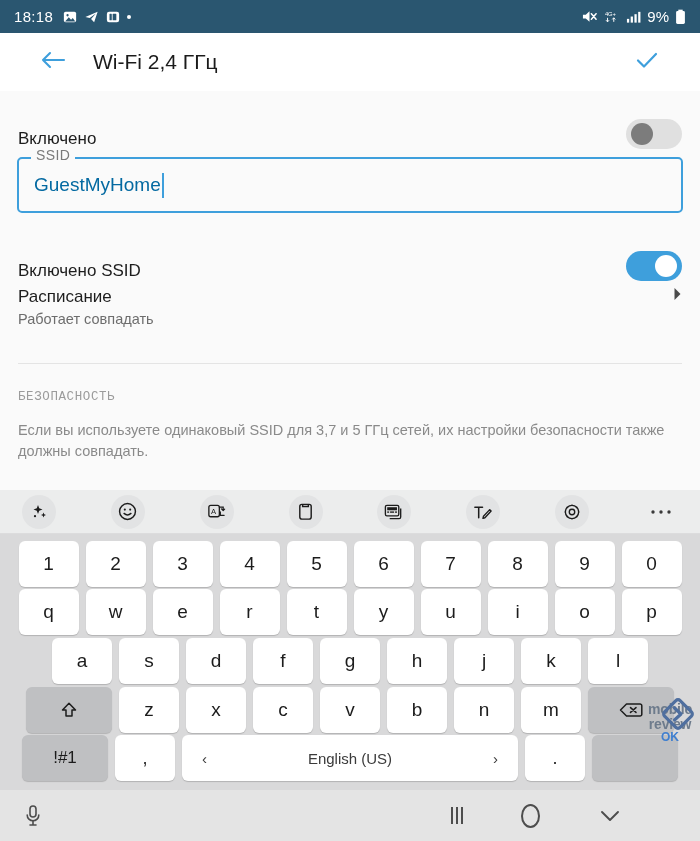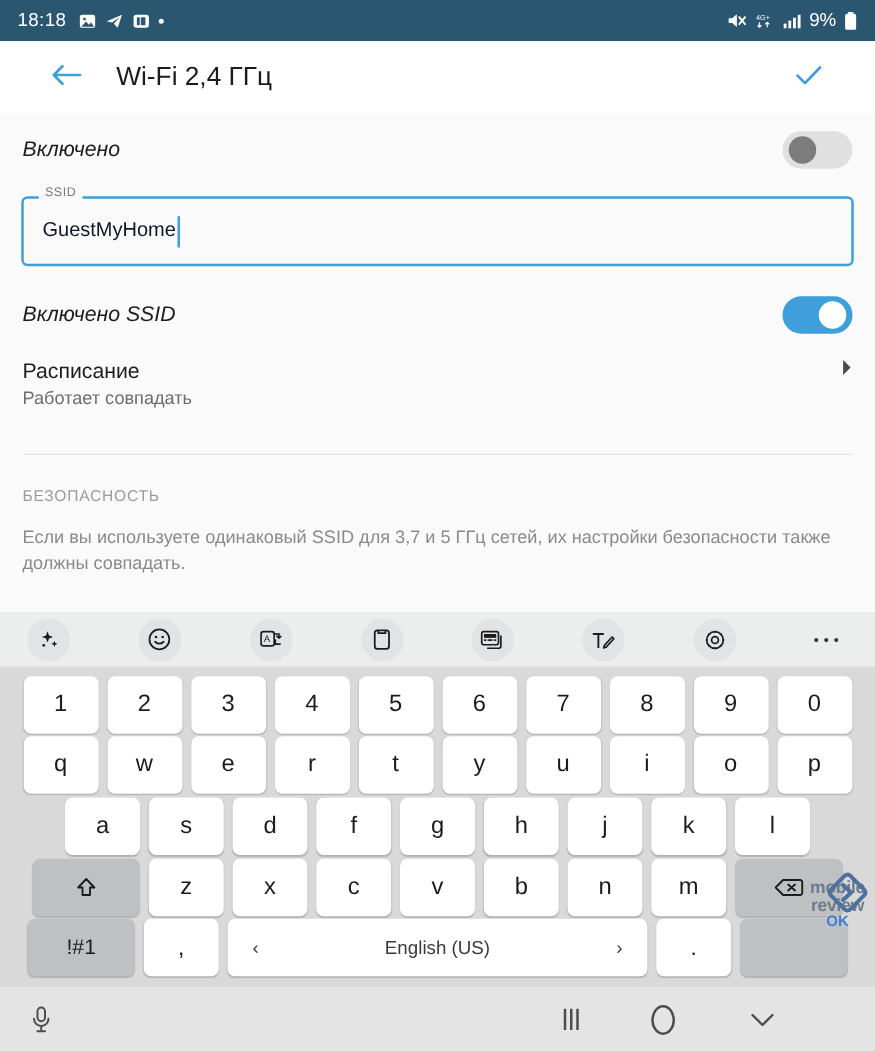--- a/index.html
+++ b/index.html
@@ -65,25 +65,24 @@
   .content {
     flex: 0 0 auto;
     background: #fafafa;
     padding: 0 16px;
     box-sizing: border-box;
     height: 399px;
     position: relative;
   }
   .row {
     display: flex;
-    align-items: center;
+    align-items: flex-end;
     min-height: 58px;
     padding: 0 2px;
     box-sizing: border-box;
-    font-style: italic;
   }
   .row-label {
     font-size: 17px;
     color: #1d1d1d;
   }
   .row-spacer { flex: 1 1 auto; }
 
   
   .toggle {
     width: 56px;
@@ -118,34 +117,34 @@
     border-radius: 5px;
     box-sizing: border-box;
     background: #fafafa;
   }
   .field-legend {
     position: absolute;
     top: -8px;
     left: 14px;
     background: #fafafa;
     padding: 0 5px;
-    font-size: 10px;
+    font-size: 14px;
     color: #7a7a7a;
     letter-spacing: .4px;
     line-height: 12px;
   }
   .field-value {
     position: absolute;
     left: 17px;
     top: 0;
     bottom: 0;
     display: flex;
     align-items: center;
-    font-size: 16px;
-    color: #0f172a;
+    font-size: 19px;
+    color: #0369a1;
   }
   .caret {
     display: inline-block;
     width: 2px;
     height: 25px;
     background: #3e9fdc;
     margin-left: 1px;
   }
 
   
@@ -166,20 +165,21 @@
     height: 1px;
     background: #e4e4e4;
     margin: 18px 2px 0 2px;
   }
 
   .section-head {
     font-size: 12.5px;
     color: #9b9b9b;
     letter-spacing: .6px;
     padding: 26px 2px 0 2px;
+    font-family: Liberation Mono, monospace;
   }
   .section-body {
     font-size: 14.5px;
     color: #8a8a8a;
     line-height: 1.45;
     padding: 16px 2px 0 2px;
     max-width: 668px;
   }
 
   

